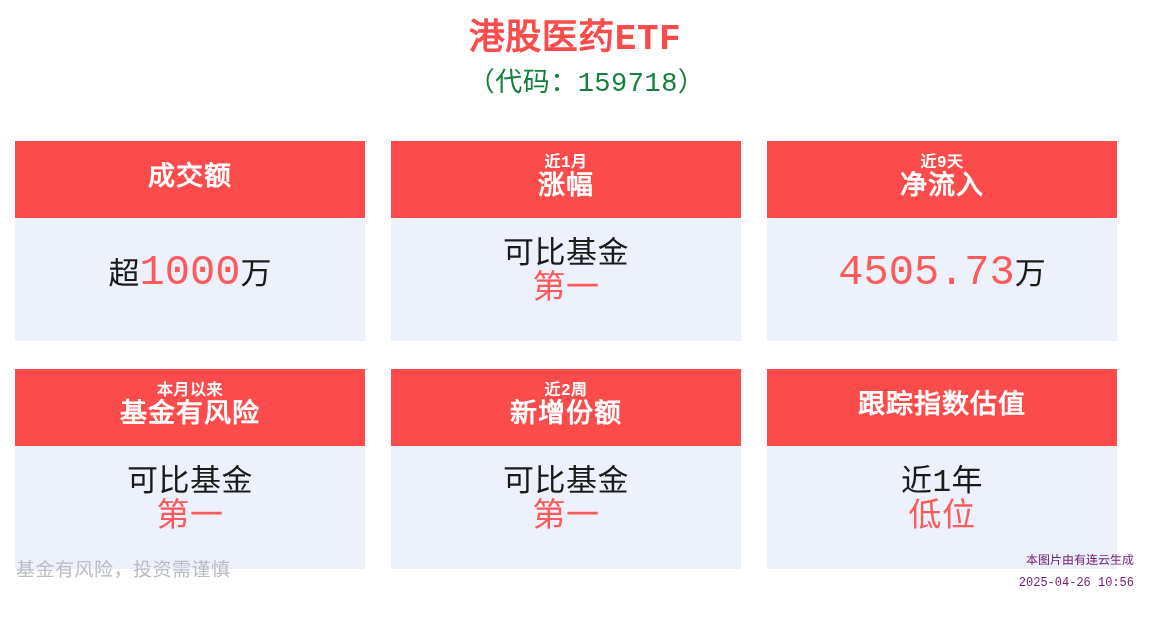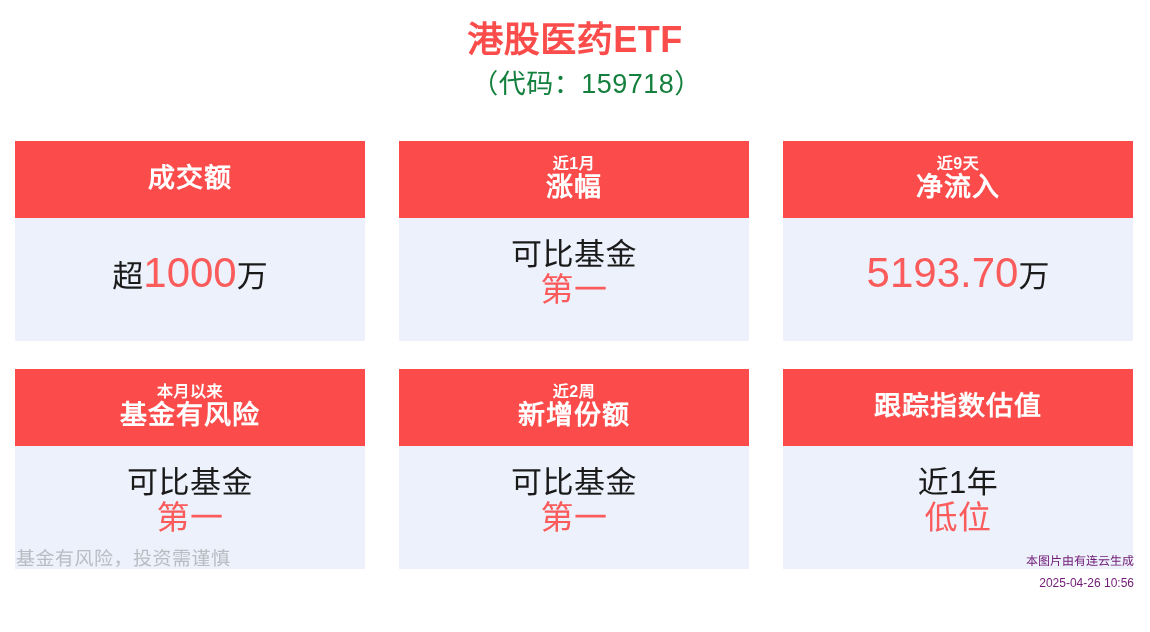--- a/index.html
+++ b/index.html
@@ -15,20 +15,21 @@
     overflow: hidden;
     position: relative;
     -webkit-font-smoothing: antialiased;
   }
 
   .page {
     position: relative;
     width: 1150px;
     height: 604px;
     box-sizing: border-box;
+    font-family: Liberation Mono, monospace;
   }
 
   
   .header {
     position: absolute;
     top: 0;
     left: 0;
     width: 1150px;
     height: 125px;
     text-align: center;
@@ -53,21 +54,21 @@
   }
 
   
   .grid {
     position: absolute;
     top: 141px;
     left: 15px;
     width: 1120px;
     display: flex;
     flex-wrap: wrap;
-    gap: 28px 34px;
+    gap: 28px 26px;
   }
   .card {
     width: 350px;
     height: 200px;
     display: flex;
     flex-direction: column;
     overflow: hidden;
   }
   .card-head {
     height: 77px;
@@ -147,21 +148,21 @@
     color: #FB5B5B;
     letter-spacing: 0px;
   }
   .value-row .pre:empty,
   .value-row .post:empty { display: none; }
 
   
   .footer-left {
     position: absolute;
     left: 16px;
-    bottom: 34px;
+    bottom: 22px;
     font-size: 19px;
     color: #B9BCC2;
     letter-spacing: 0.5px;
   }
   .footer-right {
     position: absolute;
     right: 16px;
     bottom: 10px;
     text-align: right;
     font-size: 12px;
@@ -208,21 +209,21 @@
     </div>
 
     <div class="card">
       <div class="card-head">
         <span class="sub">近9天</span>
         <span class="main">净流入</span>
       </div>
       <div class="card-body">
         <div class="value-row">
 
-          <span class="num">5193.70</span>
+          <span class="num">4505.73</span>
           <span class="post">万</span>
         </div>
       </div>
     </div>
 
     <div class="card">
       <div class="card-head">
         <span class="sub">本月以来</span>
         <span class="main">基金有风险</span>
       </div>

